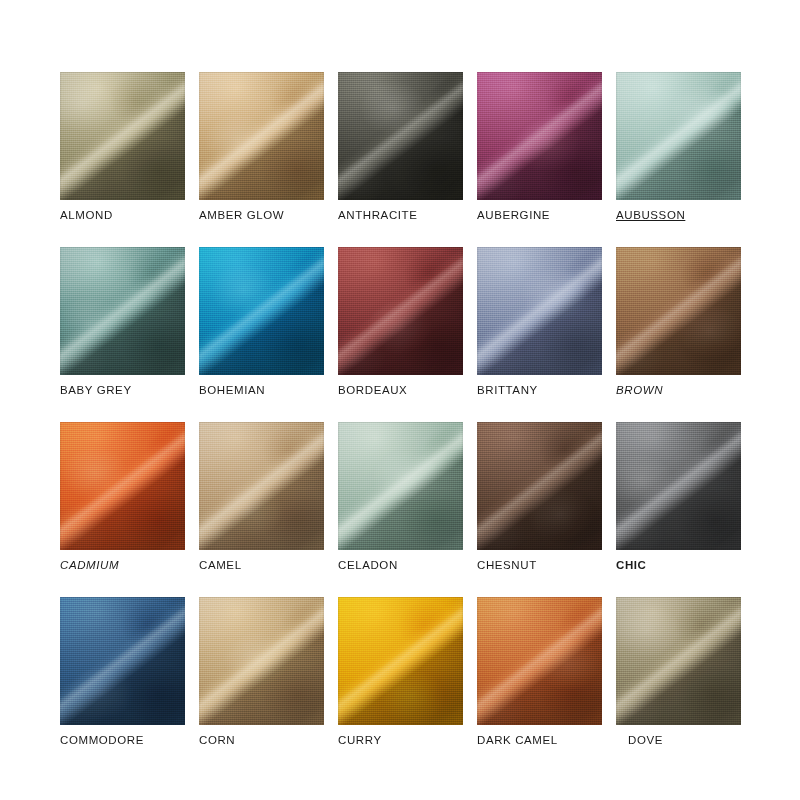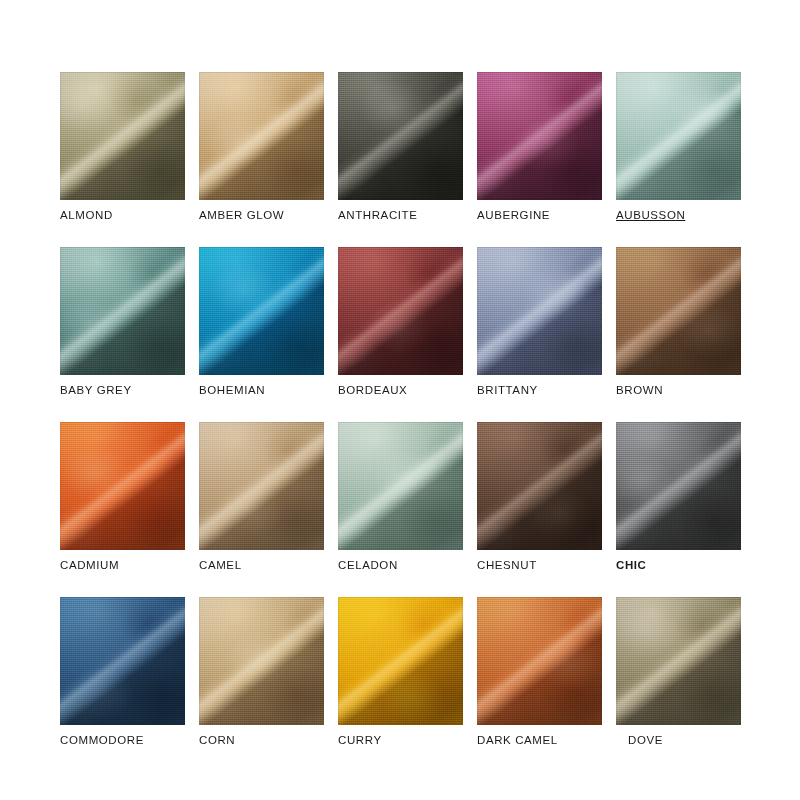--- a/index.html
+++ b/index.html
@@ -238,33 +238,33 @@
       <div class="swatch-cell">
         <div class="swatch-chip">
           <div class="chip-base" style="background: radial-gradient(120% 110% at 30% 12%, rgb(169, 126, 89) 0%, rgb(138, 98, 67) 48%, rgb(93, 63, 41) 100%);"></div>
           <div class="chip-clouds" style="background-image: radial-gradient(38% 30% at 75% 66%, rgba(255, 255, 255, 0.55), rgba(255, 255, 255, 0) 70%), radial-gradient(30% 26% at 73% 22%, rgba(0, 0, 0, 0.45), rgba(0, 0, 0, 0) 72%), radial-gradient(42% 34% at 78% 76%, rgba(0, 0, 0, 0.38), rgba(0, 0, 0, 0) 70%), radial-gradient(34% 28% at 14% 86%, rgba(255, 255, 255, 0.35), rgba(255, 255, 255, 0) 72%);"></div>
           <div class="chip-sheen" style="background: linear-gradient(143deg, rgba(255, 255, 255, 0.32) 0%, rgba(255, 255, 255, 0.05) 28%, rgba(0, 0, 0, 0) 46%, rgba(0, 0, 0, 0.18) 62%, rgba(0, 0, 0, 0.05) 100%);"></div>
           <div class="chip-fold-dark" style="background: linear-gradient(143deg, rgba(0, 0, 0, 0) 0%, rgba(0, 0, 0, 0) 47%, rgba(255, 255, 255, 0.3) 49.5%, rgba(255, 255, 255, 0.1) 52%, rgba(0, 0, 0, 0.26) 57%, rgba(0, 0, 0, 0.34) 78%, rgba(0, 0, 0, 0.12) 100%);"></div>
           <div class="chip-ridge" style="background: linear-gradient(rgba(255, 255, 255, 0) 0%, rgb(187, 144, 112) 45%, rgb(187, 144, 112) 55%, rgba(255, 255, 255, 0) 100%); opacity: 0.55;"></div>
           <div class="chip-grain"></div>
           <div class="chip-edge"></div>
         </div>
-        <div class="swatch-label" style="color: rgb(27, 27, 27);">BROWN</div>
+        <div class="swatch-label" style="color: rgb(27, 27, 27); font-style: italic;">BROWN</div>
       </div>
       <div class="swatch-cell">
         <div class="swatch-chip">
           <div class="chip-base" style="background: radial-gradient(120% 110% at 30% 12%, rgb(236, 122, 63) 0%, rgb(217, 90, 36) 48%, rgb(167, 64, 26) 100%);"></div>
           <div class="chip-clouds" style="background-image: radial-gradient(38% 30% at 28% 40%, rgba(255, 255, 255, 0.55), rgba(255, 255, 255, 0) 70%), radial-gradient(30% 26% at 90% 22%, rgba(0, 0, 0, 0.45), rgba(0, 0, 0, 0) 72%), radial-gradient(42% 34% at 78% 76%, rgba(0, 0, 0, 0.38), rgba(0, 0, 0, 0) 70%), radial-gradient(34% 28% at 14% 86%, rgba(255, 255, 255, 0.35), rgba(255, 255, 255, 0) 72%);"></div>
           <div class="chip-sheen" style="background: linear-gradient(143deg, rgba(255, 255, 255, 0.32) 0%, rgba(255, 255, 255, 0.05) 28%, rgba(0, 0, 0, 0) 46%, rgba(0, 0, 0, 0.18) 62%, rgba(0, 0, 0, 0.05) 100%);"></div>
           <div class="chip-fold-dark" style="background: linear-gradient(143deg, rgba(0, 0, 0, 0) 0%, rgba(0, 0, 0, 0) 47%, rgba(255, 255, 255, 0.3) 49.5%, rgba(255, 255, 255, 0.1) 52%, rgba(0, 0, 0, 0.26) 57%, rgba(0, 0, 0, 0.34) 78%, rgba(0, 0, 0, 0.12) 100%);"></div>
           <div class="chip-ridge" style="background: linear-gradient(rgba(255, 255, 255, 0) 0%, rgb(245, 146, 85) 45%, rgb(245, 146, 85) 55%, rgba(255, 255, 255, 0) 100%); opacity: 0.55;"></div>
           <div class="chip-grain"></div>
           <div class="chip-edge"></div>
         </div>
-        <div class="swatch-label" style="color: rgb(27, 27, 27);">CADMIUM</div>
+        <div class="swatch-label" style="color: rgb(27, 27, 27); font-style: italic;">CADMIUM</div>
       </div>
       <div class="swatch-cell">
         <div class="swatch-chip">
           <div class="chip-base" style="background: radial-gradient(120% 110% at 30% 12%, rgb(212, 187, 150) 0%, rgb(183, 154, 116) 48%, rgb(147, 122, 88) 100%);"></div>
           <div class="chip-clouds" style="background-image: radial-gradient(38% 30% at 41% 69%, rgba(255, 255, 255, 0.55), rgba(255, 255, 255, 0) 70%), radial-gradient(30% 26% at 72% 22%, rgba(0, 0, 0, 0.45), rgba(0, 0, 0, 0) 72%), radial-gradient(42% 34% at 78% 76%, rgba(0, 0, 0, 0.38), rgba(0, 0, 0, 0) 70%), radial-gradient(34% 28% at 14% 86%, rgba(255, 255, 255, 0.35), rgba(255, 255, 255, 0) 72%);"></div>
           <div class="chip-sheen" style="background: linear-gradient(143deg, rgba(255, 255, 255, 0.32) 0%, rgba(255, 255, 255, 0.05) 28%, rgba(0, 0, 0, 0) 46%, rgba(0, 0, 0, 0.18) 62%, rgba(0, 0, 0, 0.05) 100%);"></div>
           <div class="chip-fold-dark" style="background: linear-gradient(143deg, rgba(0, 0, 0, 0) 0%, rgba(0, 0, 0, 0) 47%, rgba(255, 255, 255, 0.3) 49.5%, rgba(255, 255, 255, 0.1) 52%, rgba(0, 0, 0, 0.26) 57%, rgba(0, 0, 0, 0.34) 78%, rgba(0, 0, 0, 0.12) 100%);"></div>
           <div class="chip-ridge" style="background: linear-gradient(rgba(255, 255, 255, 0) 0%, rgb(226, 207, 174) 45%, rgb(226, 207, 174) 55%, rgba(255, 255, 255, 0) 100%); opacity: 0.55;"></div>
           <div class="chip-grain"></div>
           <div class="chip-edge"></div>

